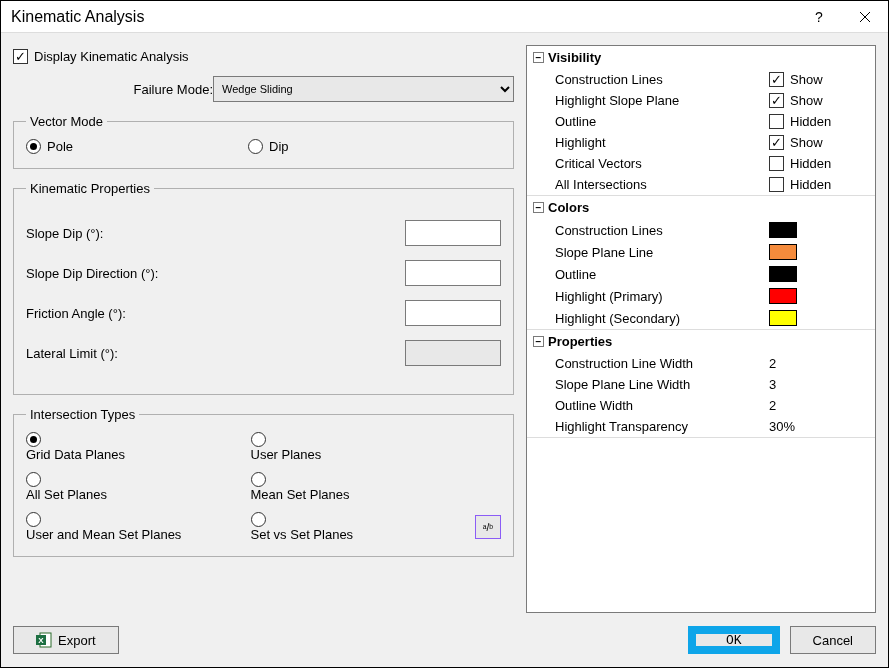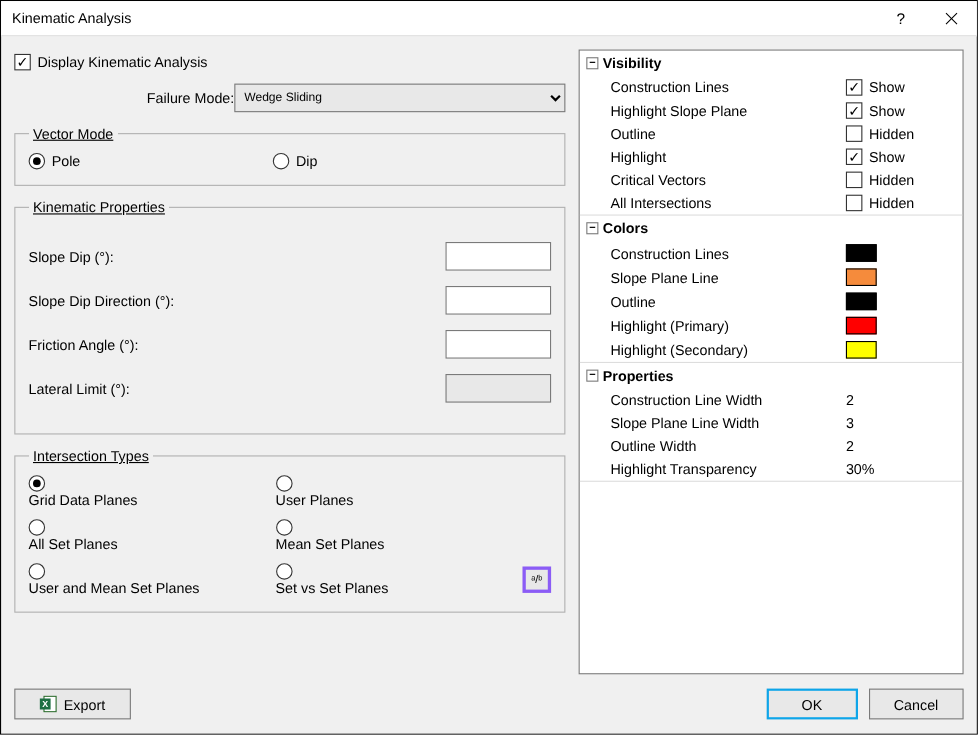--- a/index.html
+++ b/index.html
@@ -21,21 +21,21 @@
   .titlebar {
     height: 32px;
     background: #fff;
     display: flex;
     align-items: center;
     padding: 0 0 0 10px;
     border-bottom: 1px solid #ddd;
   }
   .titlebar .title {
     flex: 1;
-    font-size: 13px;
+    font-size: 16px;
   }
   .titlebar .tbtn {
     width: 46px;
     height: 32px;
     display: flex;
     align-items: center;
     justify-content: center;
     font-size: 14px;
     cursor: pointer;
   }
@@ -95,21 +95,20 @@
     background: #e8e8e8;
     padding: 0 4px;
   }
   fieldset {
     border: 1px solid #b0b0b0;
     margin: 0;
     padding: 10px 12px 14px 12px;
   }
   legend {
     padding: 0 4px;
-    text-decoration: underline;
   }
   .radio-row {
     display: flex;
     gap: 12px;
   }
   .radio-row .rgroup {
     display: flex;
     align-items: center;
     gap: 6px;
   }
@@ -169,21 +168,21 @@
   .spin .arrow:first-child { border-bottom: 1px solid #7a7a7a; }
   .int-grid {
     display: grid;
     grid-template-columns: 1fr 1fr auto;
     row-gap: 10px;
     column-gap: 6px;
     align-items: center;
   }
   .tinybtn {
     width: 26px; height: 24px;
-    border: 3px solid #8b5cf6;
+    border: 1px solid #8b5cf6;
     background: #e8e8e8;
     font-size: 10px;
     display: flex; align-items:center; justify-content:center;
     cursor: pointer;
   }
   
   .tree-section {
     border-bottom: 1px solid #ddd;
   }
   .tree-header {
@@ -225,22 +224,23 @@
     padding: 0 22px;
     border: 1px solid #7a7a7a;
     background: #e8e8e8;
     font-family: inherit;
     font-size: 13px;
     cursor: pointer;
     display: flex; align-items:center; justify-content:center;
     gap: 6px;
   }
   .btn.primary {
-    border: 2px solid #0ea5e9;
+    border: 8px solid #0ea5e9;
     padding: 0 30px;
+    font-family: Liberation Mono, monospace;
   }
   .excel-icon {
     width: 16px; height: 16px;
     position: relative;
   }
   .excel-icon svg { display:block; }
 </style>
 </head>
 <body>
 

